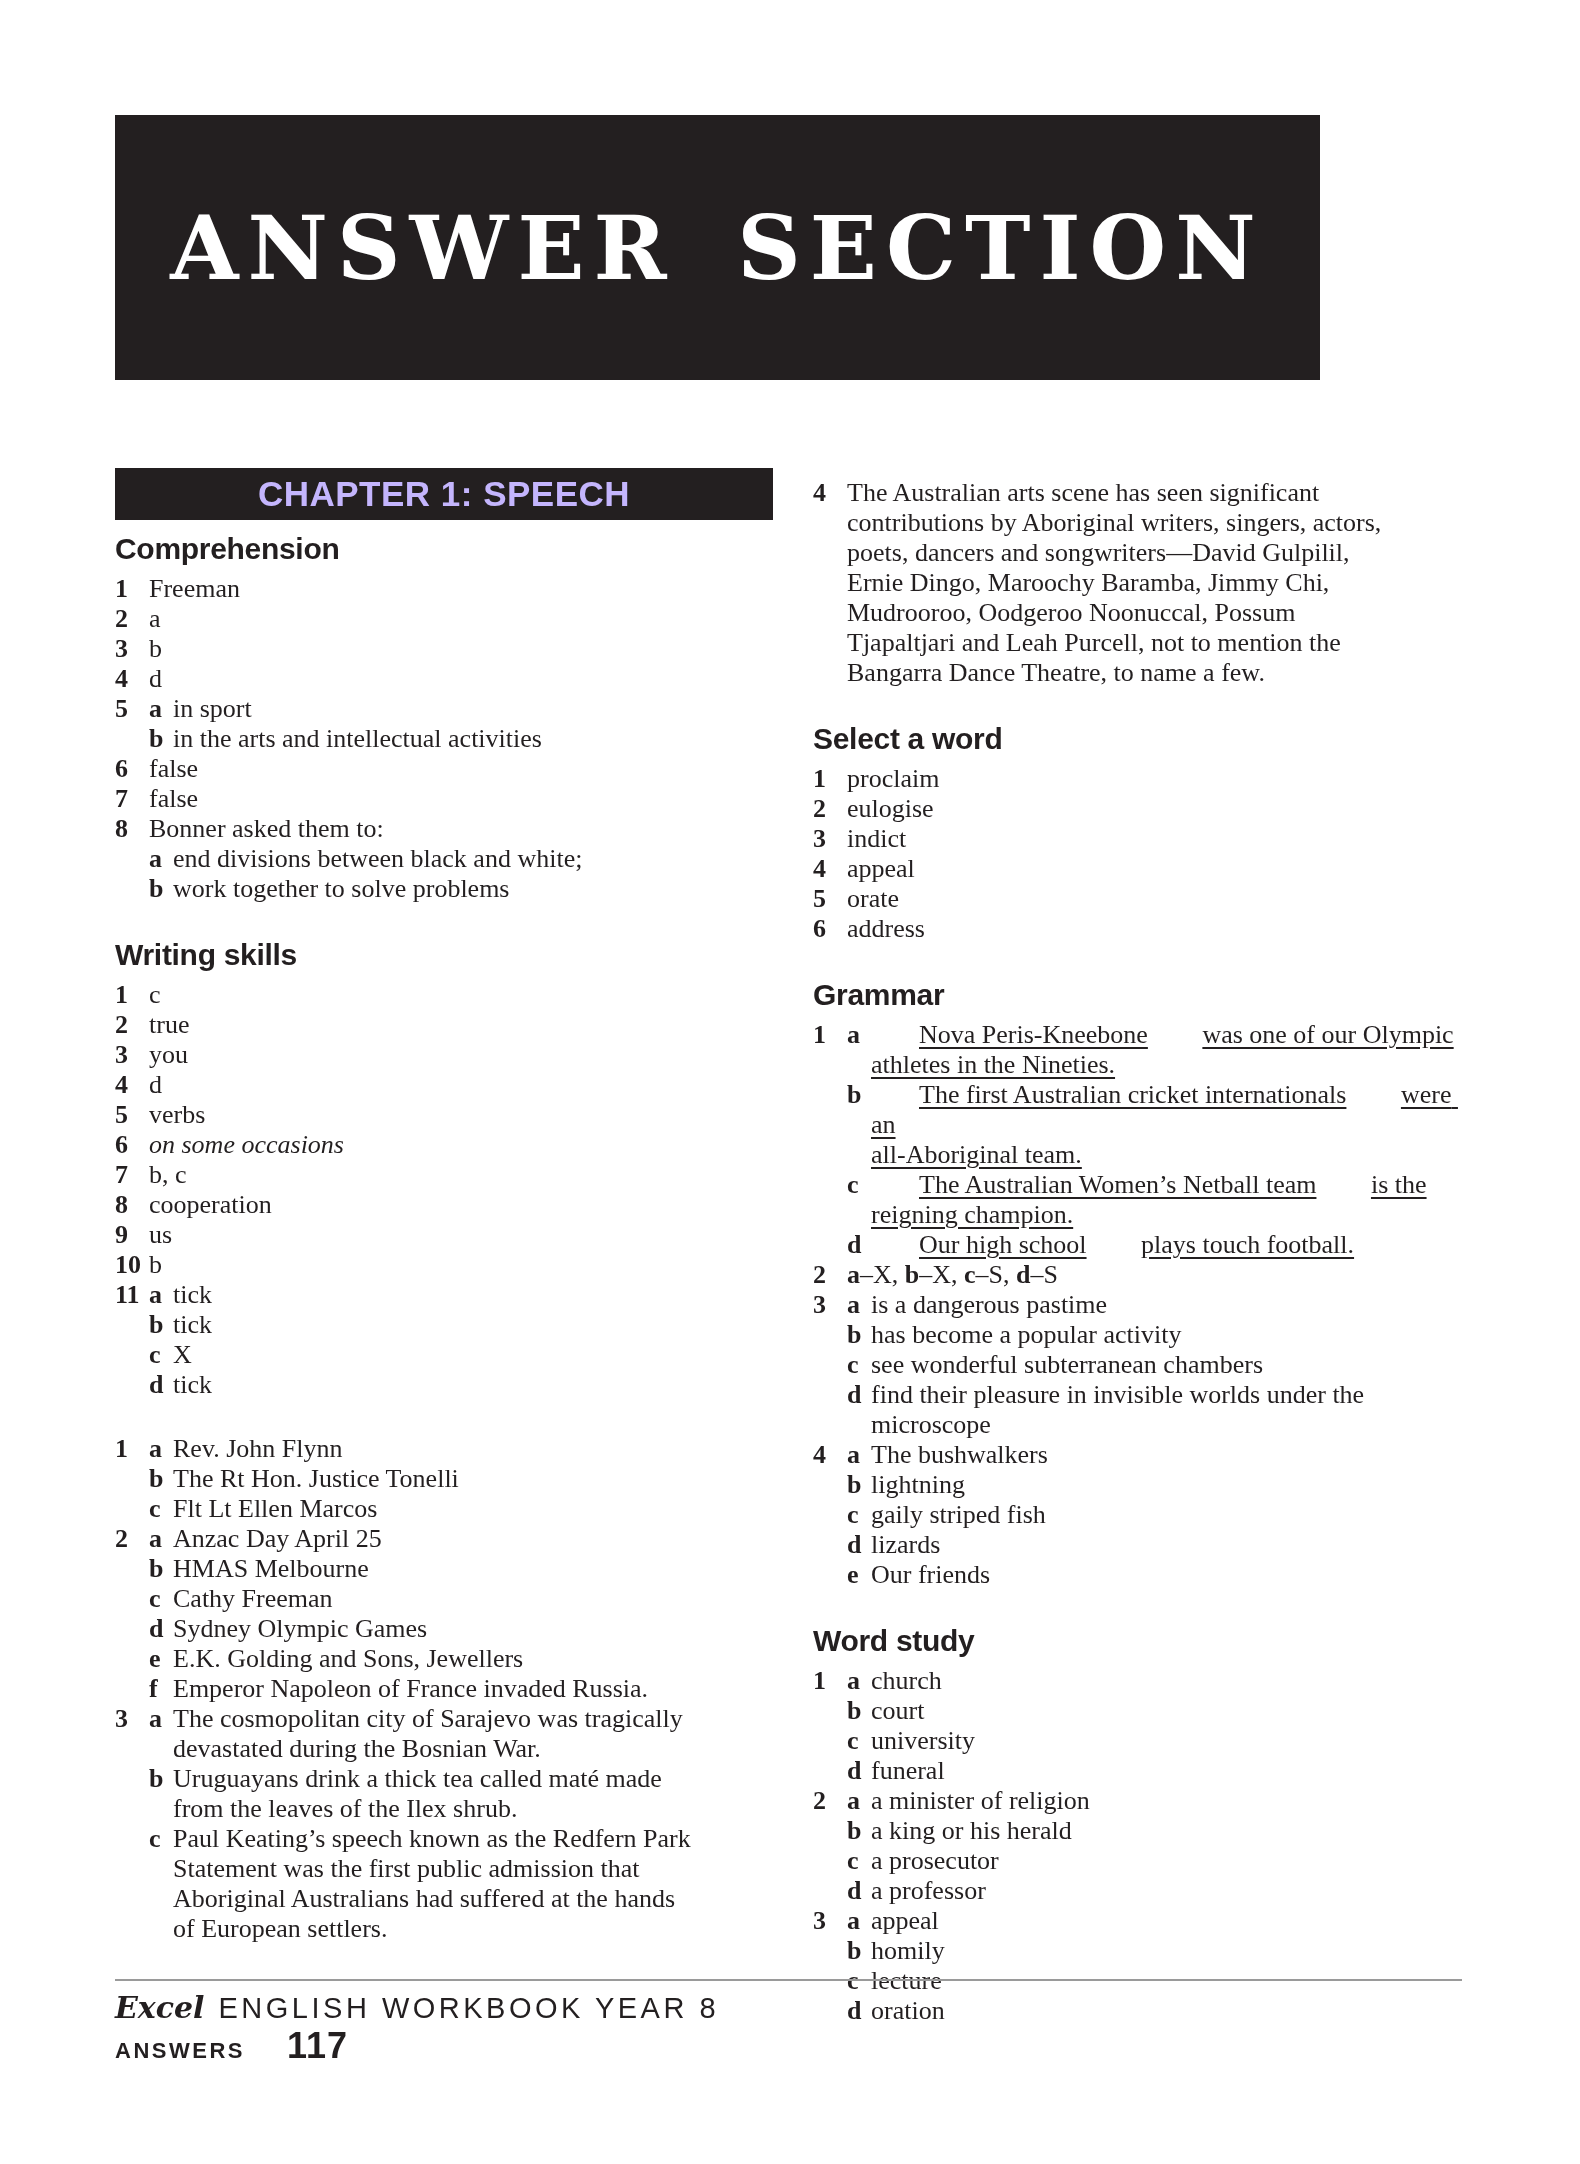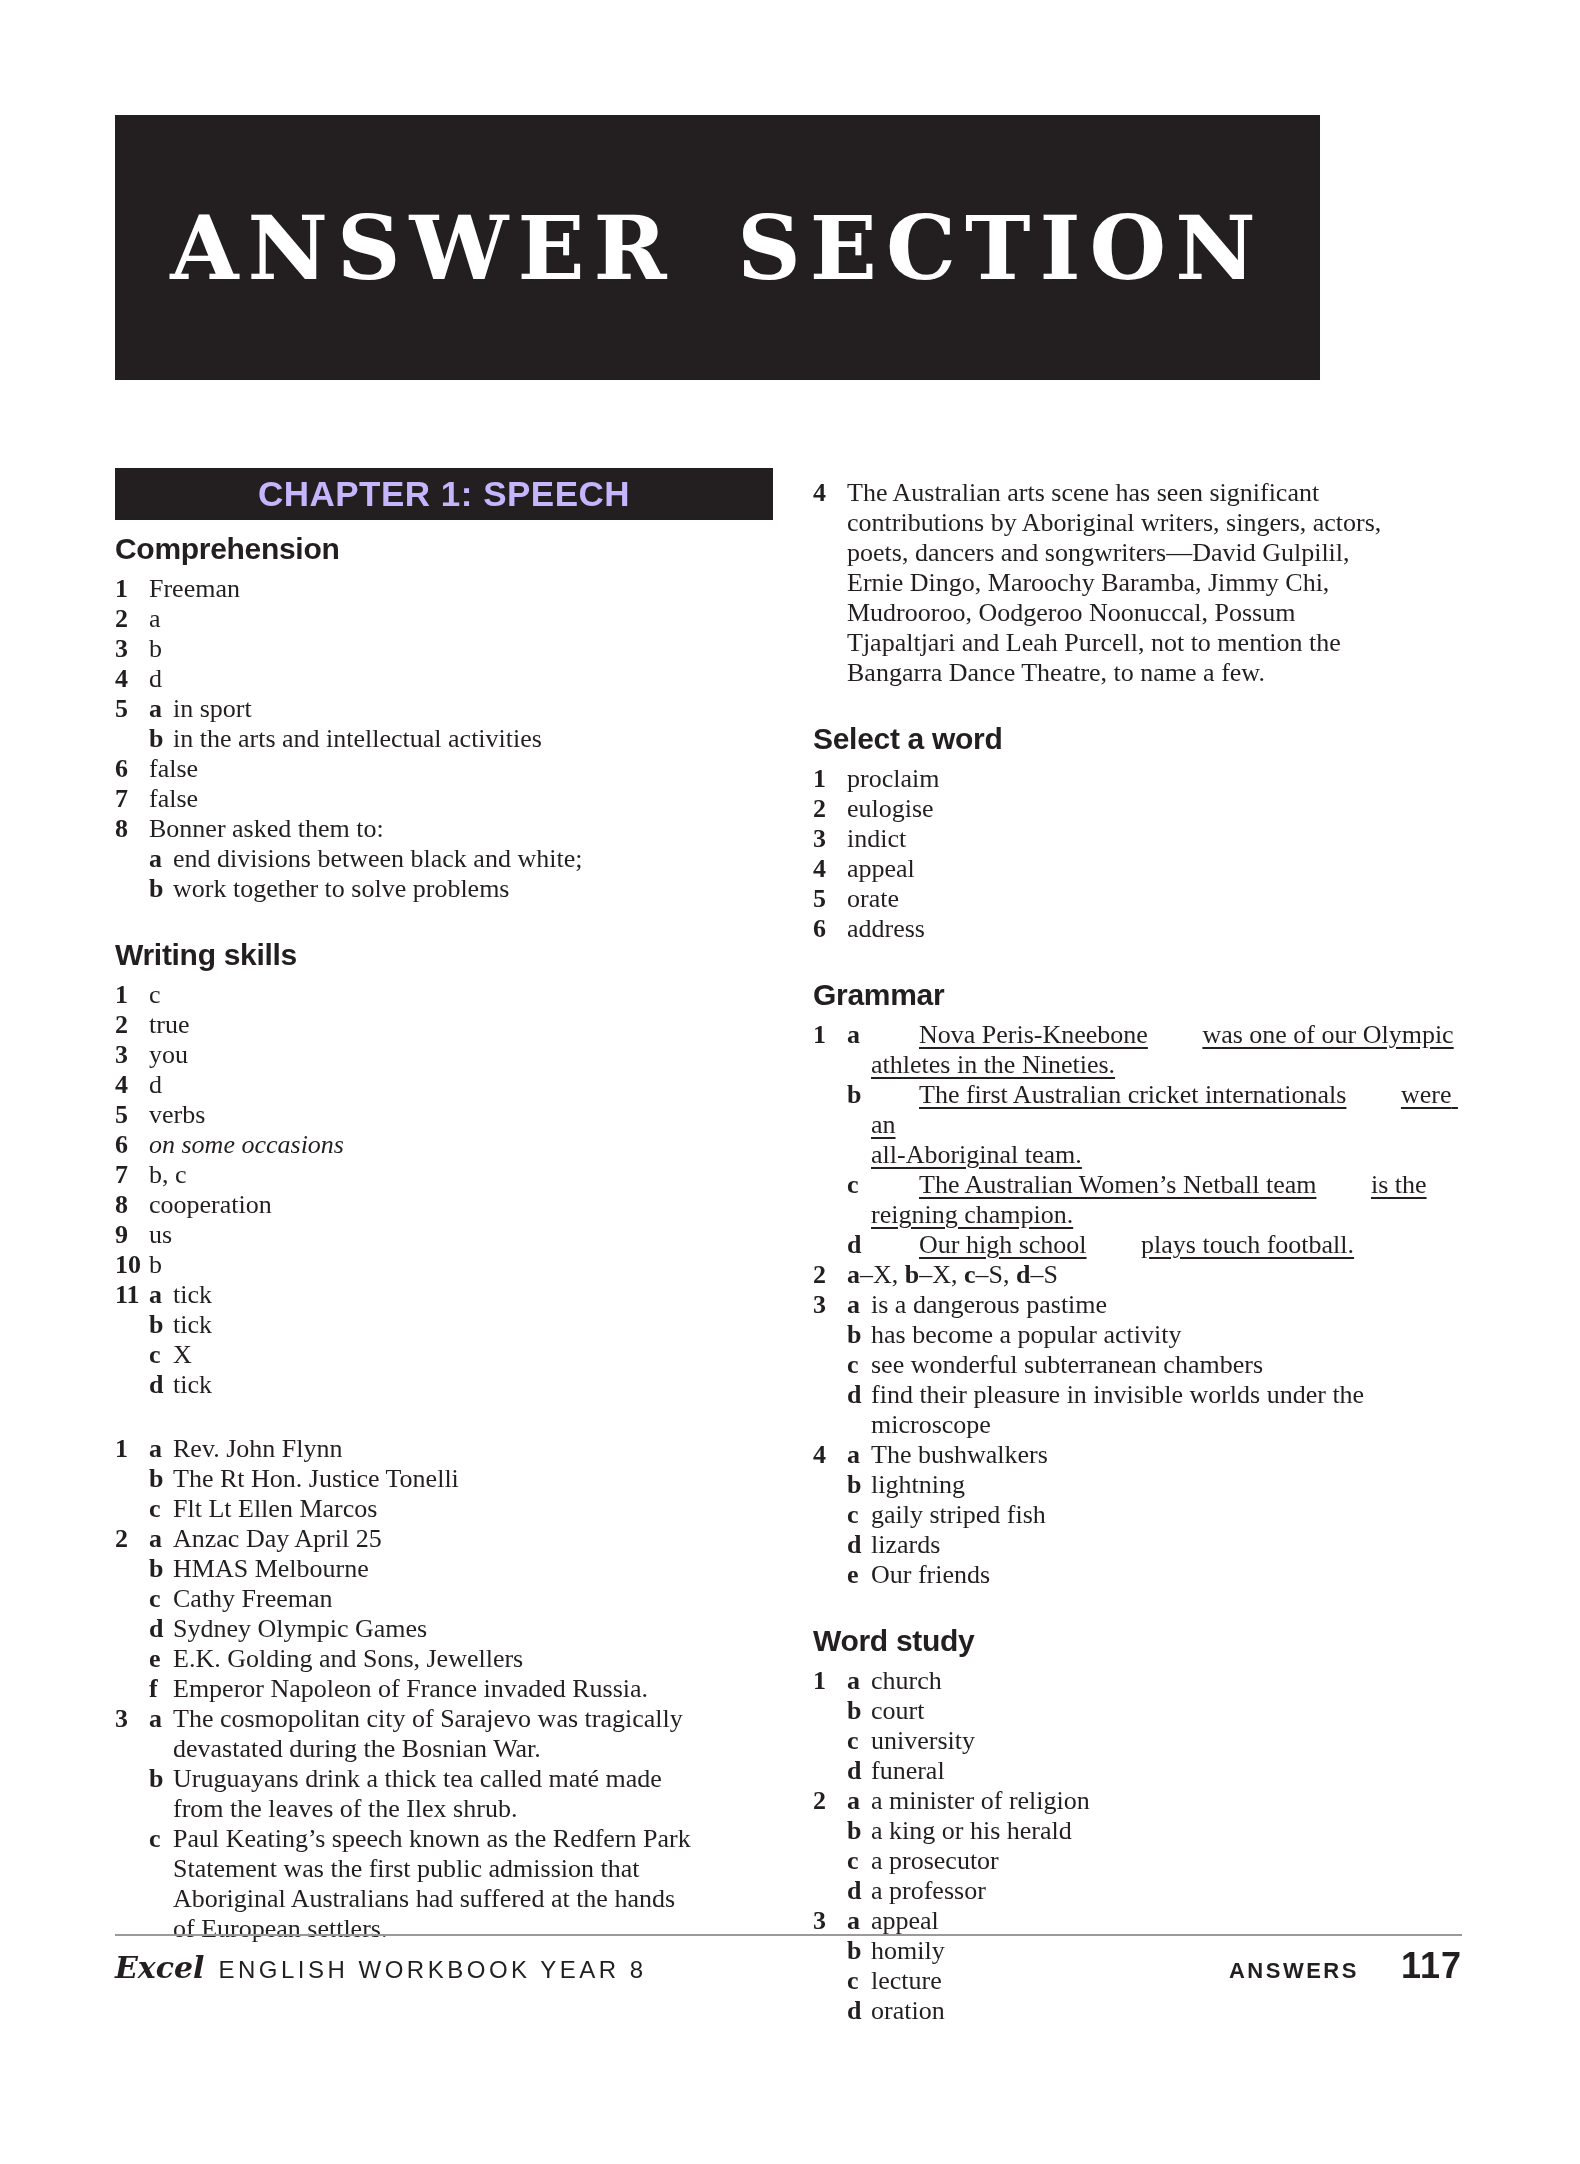--- a/index.html
+++ b/index.html
@@ -61,33 +61,33 @@
     line-height:30px;
   }
   .num,.letter{font-weight:700;}
   .text{grid-column:3;white-space:pre-wrap;}
   .text.span2{grid-column:2 / 4;}
   .text .it{font-style:italic;}
   .text .ul{text-decoration:underline;text-underline-offset:4px;text-decoration-thickness:1.5px;margin-left:48px;}
   .text .bold{font-weight:700;}
   
   .footer{
-    position:absolute;left:115px;top:1934px;width:1347px;
+    position:absolute;left:115px;top:1979px;width:1347px;
     border-top:2px solid #9a9a9a;
     padding-top:9px;
-    display:flex;justify-content:space-between;align-items:baseline;
+    display:flex;justify-content:space-between;align-items:baseline;flex-direction:column;
   }
   .footer-left{display:flex;align-items:baseline;gap:14px;}
   .brand-logo{
     font-family:"DejaVu Serif", serif;
     font-weight:700;font-style:italic;font-size:30px;
   }
   .series-title{
     font-family:"Liberation Sans", sans-serif;
-    font-size:24px;letter-spacing:3.5px;
+    font-size:29px;letter-spacing:3.5px;
   }
   .footer-right{display:flex;align-items:baseline;gap:42px;}
   .answers-label{
     font-family:"Liberation Sans", sans-serif;
     font-weight:700;font-size:22px;letter-spacing:2.5px;
   }
   .page-number{
     font-family:"Liberation Sans", sans-serif;
     font-weight:700;font-size:36px;letter-spacing:1px;
   }

